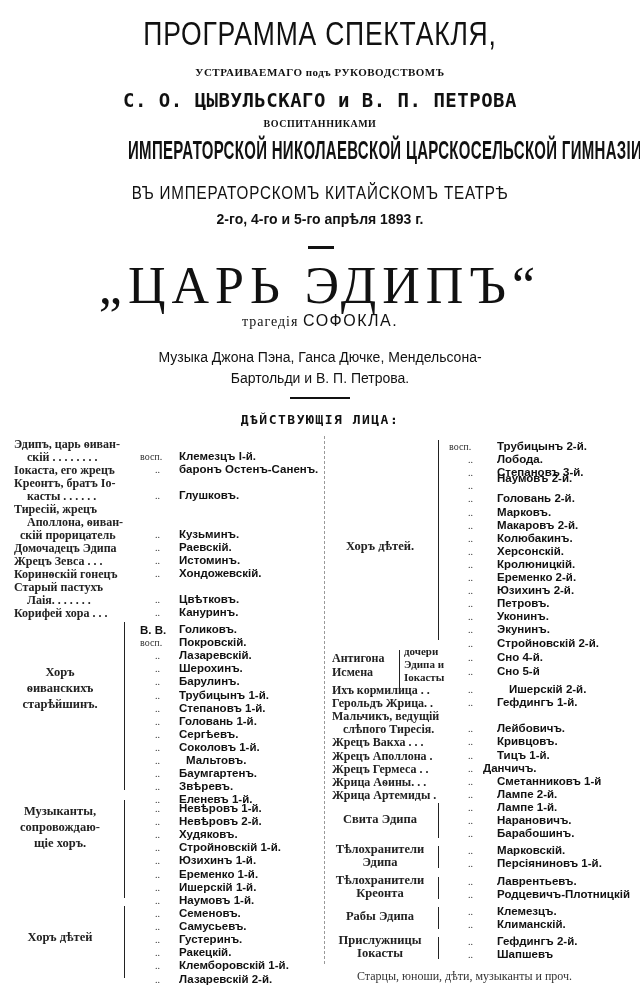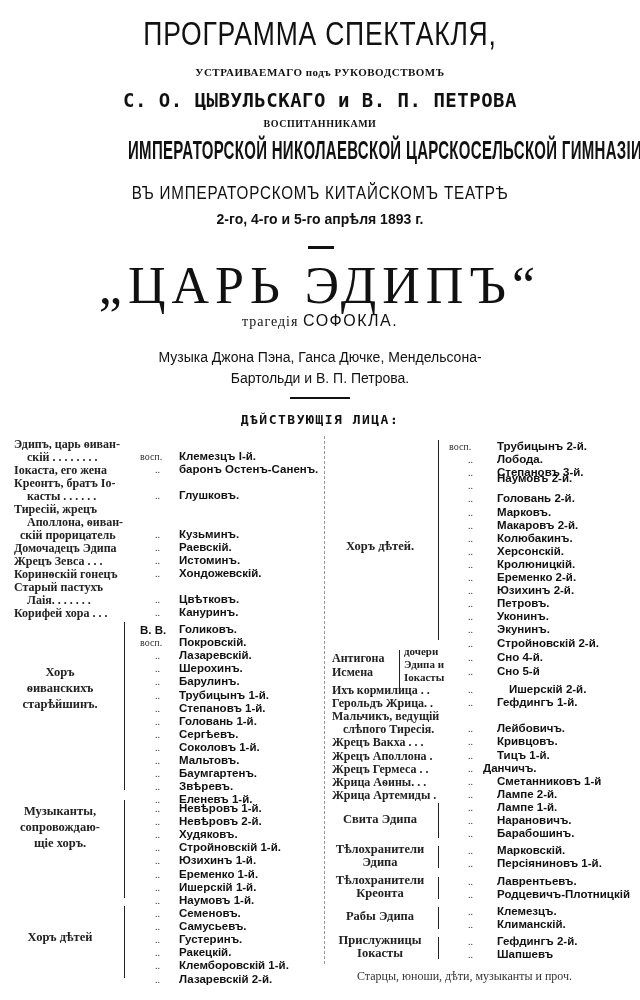--- a/index.html
+++ b/index.html
@@ -46,21 +46,21 @@
 <div class="abs center t9">Музыка Джона Пэна, Ганса Дючке, Мендельсона-</div>
 <div class="abs center t10">Бартольди и В. П. Петрова.</div>
 <div class="abs rule2"></div>
 <div class="abs center t11">ДѢЙСТВУЮЩІЯ ЛИЦА:</div>
 
 <div id="cast-left">
     <div class="role" style="left: 14px; top: 437px;">Эдипъ, царь ѳиван-</div>
     <div class="role" style="left: 27px; top: 450px;">скій . . . . . . . .</div>
     <div class="ditto" style="left: 140px; top: 451px;">восп.</div>
     <div class="actor" style="left: 179px; top: 450px;">Клемезцъ I-й.</div>
-    <div class="role" style="left: 14px; top: 463px;">Іокаста, его жена</div>
+    <div class="role" style="left: 14px; top: 463px;">Іокаста, его жрецъ</div>
     <div class="ditto" style="left: 155px; top: 464px;">..</div>
     <div class="actor" style="left: 179px; top: 463px;">баронъ Остенъ-Саненъ.</div>
     <div class="role" style="left: 14px; top: 476px;">Креонтъ, братъ Іо-</div>
     <div class="role" style="left: 27px; top: 489px;">касты . . . . . .</div>
     <div class="ditto" style="left: 155px; top: 490px;">..</div>
     <div class="actor" style="left: 179px; top: 489px;">Глушковъ.</div>
     <div class="role" style="left: 14px; top: 502px;">Тиресій, жрецъ</div>
     <div class="role" style="left: 27px; top: 515px;">Аполлона, ѳиван-</div>
     <div class="role" style="left: 20px; top: 528px;">скій прорицатель</div>
     <div class="ditto" style="left: 155px; top: 529px;">..</div>
@@ -101,21 +101,21 @@
     <div class="actor" style="left: 179px; top: 688.5px;">Трубицынъ 1-й.</div>
     <div class="ditto" style="left: 155px; top: 702.6px;">..</div>
     <div class="actor" style="left: 179px; top: 701.6px;">Степановъ 1-й.</div>
     <div class="ditto" style="left: 155px; top: 715.7px;">..</div>
     <div class="actor" style="left: 179px; top: 714.7px;">Головань 1-й.</div>
     <div class="ditto" style="left: 155px; top: 728.8px;">..</div>
     <div class="actor" style="left: 179px; top: 727.8px;">Сергѣевъ.</div>
     <div class="ditto" style="left: 155px; top: 741.9px;">..</div>
     <div class="actor" style="left: 179px; top: 740.9px;">Соколовъ 1-й.</div>
     <div class="ditto" style="left: 155px; top: 755px;">..</div>
-    <div class="actor" style="left: 179px; top: 754px;">Мальтовъ.</div>
+    <div class="actor" style="left: 186px; top: 754px;">Мальтовъ.</div>
     <div class="ditto" style="left: 155px; top: 768.1px;">..</div>
     <div class="actor" style="left: 179px; top: 767.1px;">Баумгартенъ.</div>
     <div class="ditto" style="left: 155px; top: 781.2px;">..</div>
     <div class="actor" style="left: 179px; top: 780.2px;">Звѣревъ.</div>
     <div class="ditto" style="left: 155px; top: 794.3px;">..</div>
     <div class="actor" style="left: 179px; top: 793.3px;">Еленевъ 1-й.</div>
     <div class="brace" style="left: 124px; top: 800px; height: 98px;"></div>
     <div class="group" style="left: 0px; top: 803px; width: 120px;">
       <div>Музыканты,</div>
       <div>сопровождаю-</div>

